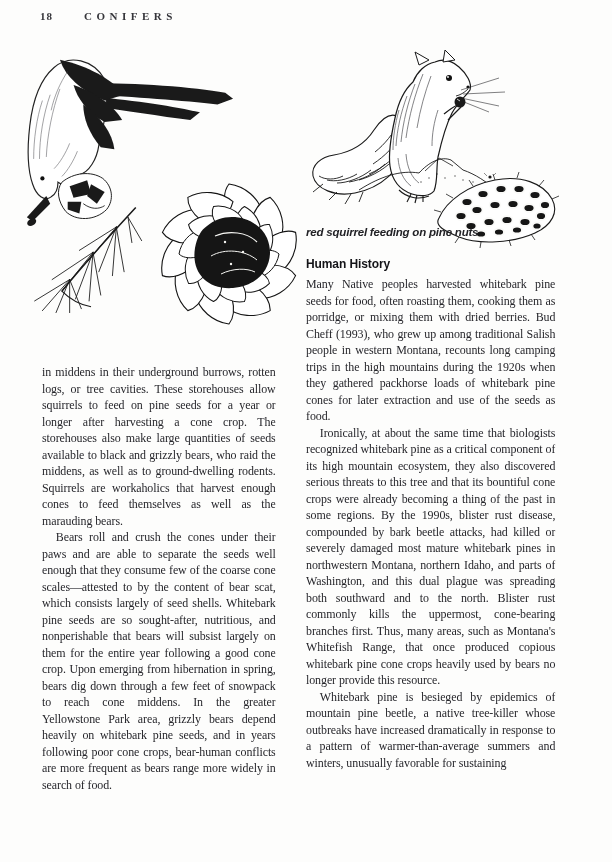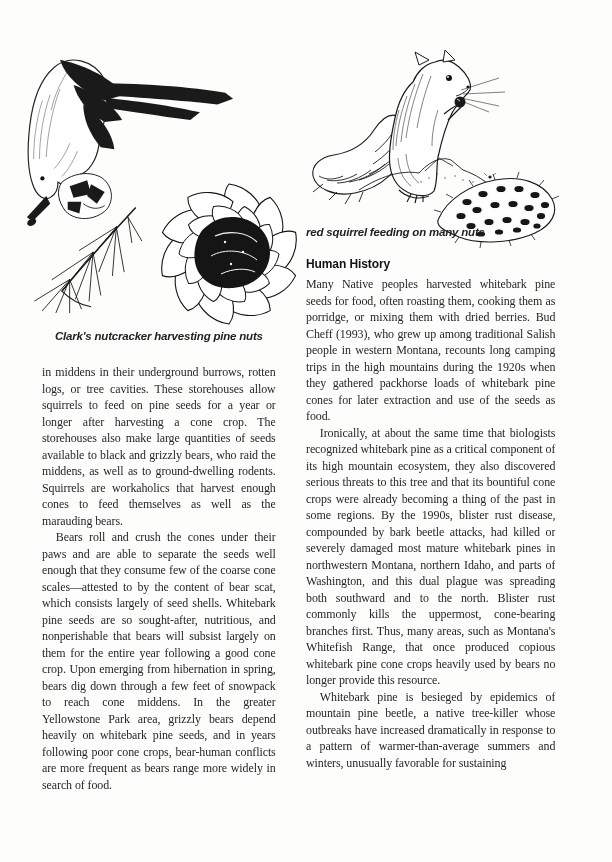--- a/index.html
+++ b/index.html
@@ -40,20 +40,24 @@
   #left-text{left:42px; top:364px; width:254px; height:492px;}
   #right-text{left:306px; top:276px; width:271px; height:580px;}
   .body-text p{margin:0;}
   .body-text p.indent{text-indent:15px;}
 </style>
 </head>
 <body>
 
 <div class="page">
 
+  <div class="running-head">
+    <span class="folio">18</span>
+    <span class="head-title">CONIFERS</span>
+  </div>
 
   <svg id="svg-bird" class="fig-svg" viewBox="0 0 224 292" xmlns="http://www.w3.org/2000/svg" aria-label="Pen-and-ink drawing of a Clark's nutcracker hanging head-down on a whitebark pine cone among needles, beside an opened cone seen end-on">
 
     <path d="M72 34 C 120 34 180 38 212 44 L 220 50 L 204 56 C 170 52 116 48 74 46 Z" fill="#1a1a1a"></path>
     <path d="M78 48 C 120 52 160 58 186 64 L 176 72 C 146 68 106 62 80 58 Z" fill="#1a1a1a"></path>
 
     <path d="M88 30 C 76 10 52 4 36 18 C 22 30 14 52 11 78 C 8 104 9 124 14 138 C 18 150 26 156 33 151 C 38 148 40 142 40 136 C 48 142 58 138 62 128 C 72 126 80 112 82 98 C 88 76 92 50 88 30 Z" fill="#fff" stroke="#222" stroke-width="1.2"></path>
 
     <path d="M42 10 C 70 16 96 30 108 46 L 88 52 C 64 42 48 28 42 10 Z" fill="#1a1a1a"></path>
     <path d="M56 36 C 80 44 98 58 106 72 L 88 74 C 70 64 60 50 56 36 Z" fill="#1a1a1a"></path>
@@ -147,21 +151,20 @@
       <path d="M56 76 C 70 68 90 70 102 80" stroke-width="1"></path>
       <path d="M66 94 C 78 88 92 88 100 92" stroke-width="1"></path>
     </g>
     <g fill="#f5f5f2">
       <circle cx="70" cy="62" r="1.2"></circle>
         <circle cx="88" cy="72" r="1.2"></circle>
         <circle cx="76" cy="84" r="1.2"></circle>
     </g>
   </svg>
 
-  <div id="caption-left" class="fig-caption">Clark's nutcracker harvesting pine nuts</div>
 
   <svg id="svg-squirrel" class="fig-svg" viewBox="0 0 258 200" xmlns="http://www.w3.org/2000/svg" aria-label="Pen-and-ink drawing of a red squirrel sitting on a rock eating a pine nut, with a whitebark pine cone lying beside it">
 
     <g>
       <path d="M106 94 C 98 120 78 138 52 143 C 32 147 13 139 10 126 C 8 115 18 107 31 105 C 49 102 62 94 71 80 C 79 68 88 62 96 67 C 105 73 110 82 106 94 Z" fill="#fff" stroke="#1a1a1a" stroke-width="1.1"></path>
       <g fill="none" stroke="#1a1a1a" stroke-width="0.9">
         <path d="M96 72 C 90 84 82 94 72 102"></path>
           <path d="M100 82 C 92 96 82 106 70 114"></path>
         <path d="M102 94 C 92 108 80 118 66 124"></path>
           <path d="M94 106 C 84 118 70 126 56 130"></path>
@@ -267,21 +270,21 @@
         <ellipse cx="74" cy="48" rx="5.5" ry="4"></ellipse>
           <ellipse cx="92" cy="50" rx="5.5" ry="4"></ellipse>
         <ellipse cx="104" cy="54" rx="4.5" ry="3.5"></ellipse>
           <ellipse cx="48" cy="62" rx="5" ry="3.5"></ellipse>
         <ellipse cx="66" cy="60" rx="5" ry="3.5"></ellipse>
           <ellipse cx="84" cy="58" rx="5" ry="3.5"></ellipse>
       </g>
     </g>
   </svg>
 
-  <div id="caption-right" class="fig-caption">red squirrel feeding on many nuts</div>
+  <div id="caption-right" class="fig-caption">red squirrel feeding on pine nuts</div>
 
   <div class="section-heading">Human History</div>
 
   <div id="left-text" class="body-text">
     <p>in middens in their underground burrows, rotten logs, or tree cavities. These storehouses allow squirrels to feed on pine seeds for a year or longer after harvesting a cone crop. The storehouses also make large quantities of seeds available to black and grizzly bears, who raid the middens, as well as to ground-dwelling rodents. Squirrels are workaholics that harvest enough cones to feed themselves as well as the marauding bears.</p>
     <p class="indent">Bears roll and crush the cones under their paws and are able to separate the seeds well enough that they consume few of the coarse cone scales—attested to by the content of bear scat, which consists largely of seed shells. Whitebark pine seeds are so sought-after, nutritious, and nonperishable that bears will subsist largely on them for the entire year following a good cone crop. Upon emerging from hibernation in spring, bears dig down through a few feet of snowpack to reach cone middens. In the greater Yellowstone Park area, grizzly bears depend heavily on whitebark pine seeds, and in years following poor cone crops, bear-human conflicts are more frequent as bears range more widely in search of food.</p>
   </div>
 
   <div id="right-text" class="body-text">
     <p>Many Native peoples harvested whitebark pine seeds for food, often roasting them, cooking them as porridge, or mixing them with dried berries. Bud Cheff (1993), who grew up among traditional Salish people in western Montana, recounts long camping trips in the high mountains during the 1920s when they gathered packhorse loads of whitebark pine cones for later extraction and use of the seeds as food.</p>

